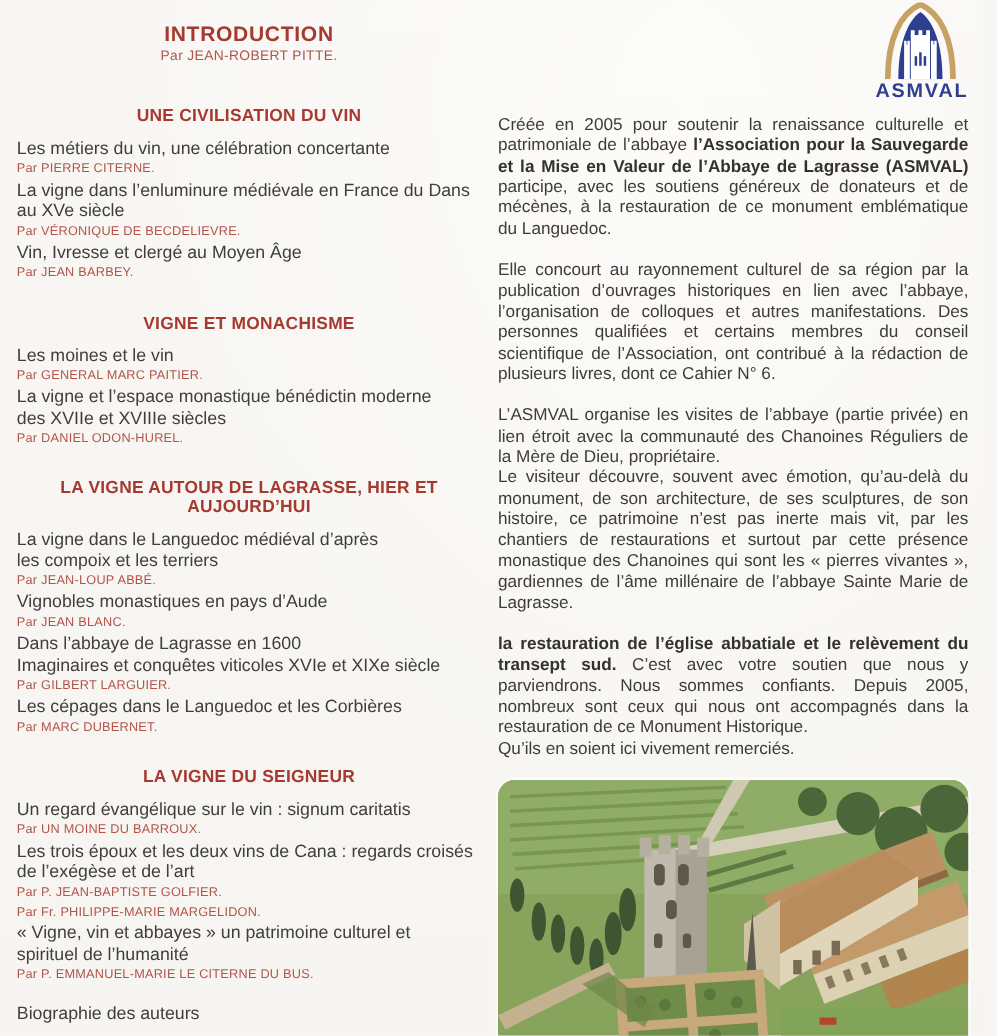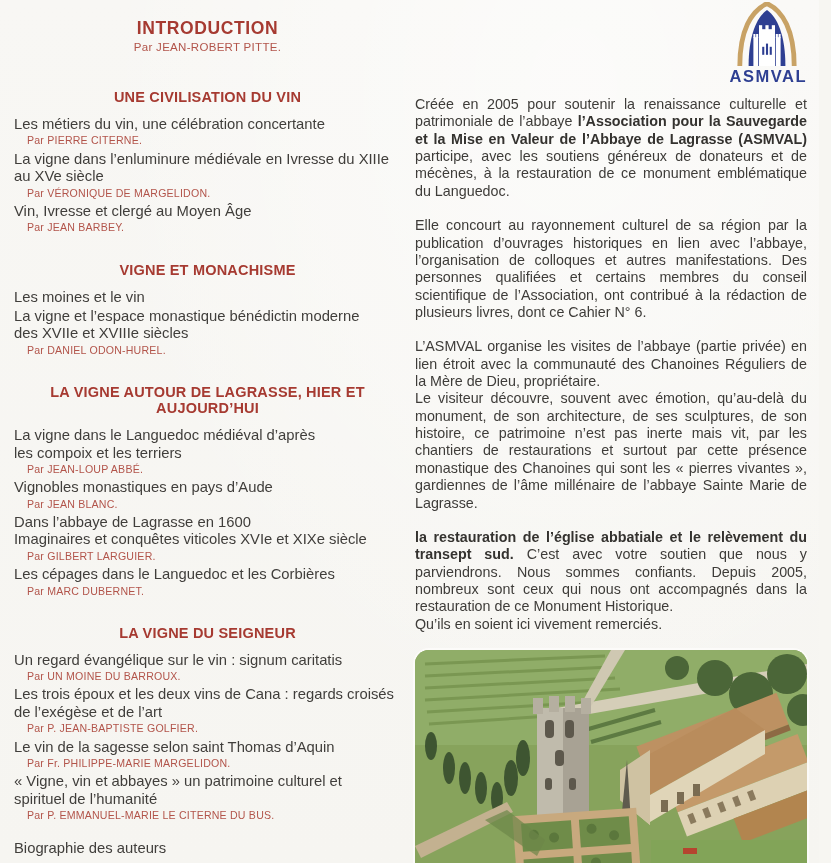--- a/index.html
+++ b/index.html
@@ -34,21 +34,21 @@
     color:var(--heading-red,#a63a31);
   }
   .toc-section:first-of-type h2{margin-top:36px;}
   .toc-item{margin:0 0 2px;}
   .item-title{
     font-size:14.8px;line-height:1.18;white-space:pre-line;
     color:var(--body-text,#403e3b);
   }
   .item-author{
     font-size:10.6px;line-height:1.25;letter-spacing:.2px;
-    color:var(--author-red,#b2544a);margin:1px 13px 3px;
+    color:var(--author-red,#b2544a);margin:1px 0 3px;
   }
   .back-matter{margin-top:18px;}
   .back-matter .item-title{line-height:1.2;}
   
   .col-right{width:417px;padding:0 12px 0 8px;box-sizing:border-box;}
   .asmval-logo{display:flex;flex-direction:column;align-items:flex-end;margin:2px 0 10px;}
   .asmval-wordmark{
     font-size:16.5px;font-weight:bold;letter-spacing:1.5px;
     color:var(--logo-blue,#2e3f92);margin-top:1px;
   }
@@ -75,34 +75,35 @@
     <h1 class="page-title">INTRODUCTION</h1>
     <div class="intro-byline">Par JEAN-ROBERT PITTE.</div>
 
     <section class="toc-section">
       <h2>UNE CIVILISATION DU VIN</h2>
       <div class="toc-item">
         <div class="item-title">Les métiers du vin, une célébration concertante</div>
         <div class="item-author">Par PIERRE CITERNE.</div>
       </div>
       <div class="toc-item">
-        <div class="item-title">La vigne dans l’enluminure médiévale en Ivresse du XIIIe
+        <div class="item-title">La vigne dans l’enluminure médiévale en France du Dans
 au XVe siècle</div>
-        <div class="item-author">Par VÉRONIQUE DE MARGELIDON.</div>
+        <div class="item-author">Par VÉRONIQUE DE BECDELIEVRE.</div>
       </div>
       <div class="toc-item">
         <div class="item-title">Vin, Ivresse et clergé au Moyen Âge</div>
         <div class="item-author">Par JEAN BARBEY.</div>
       </div>
     </section>
 
     <section class="toc-section">
       <h2>VIGNE ET MONACHISME</h2>
       <div class="toc-item">
         <div class="item-title">Les moines et le vin</div>
+        <div class="item-author">Par GENERAL MARC PAITIER.</div>
       </div>
       <div class="toc-item">
         <div class="item-title">La vigne et l’espace monastique bénédictin moderne
 des XVIIe et XVIIIe siècles</div>
         <div class="item-author">Par DANIEL ODON-HUREL.</div>
       </div>
     </section>
 
     <section class="toc-section">
       <h2>LA VIGNE AUTOUR DE LAGRASSE, HIER ET AUJOURD’HUI</h2>
@@ -131,21 +132,20 @@
       <div class="toc-item">
         <div class="item-title">Un regard évangélique sur le vin : signum caritatis</div>
         <div class="item-author">Par UN MOINE DU BARROUX.</div>
       </div>
       <div class="toc-item">
         <div class="item-title">Les trois époux et les deux vins de Cana : regards croisés
 de l’exégèse et de l’art</div>
         <div class="item-author">Par P. JEAN-BAPTISTE GOLFIER.</div>
       </div>
       <div class="toc-item">
-        <div class="item-title">Le vin de la sagesse selon saint Thomas d’Aquin</div>
         <div class="item-author">Par Fr. PHILIPPE-MARIE MARGELIDON.</div>
       </div>
       <div class="toc-item">
         <div class="item-title">« Vigne, vin et abbayes » un patrimoine culturel et
 spirituel de l’humanité</div>
         <div class="item-author">Par P. EMMANUEL-MARIE LE CITERNE DU BUS.</div>
       </div>
     </section>
 
     <div class="back-matter">

